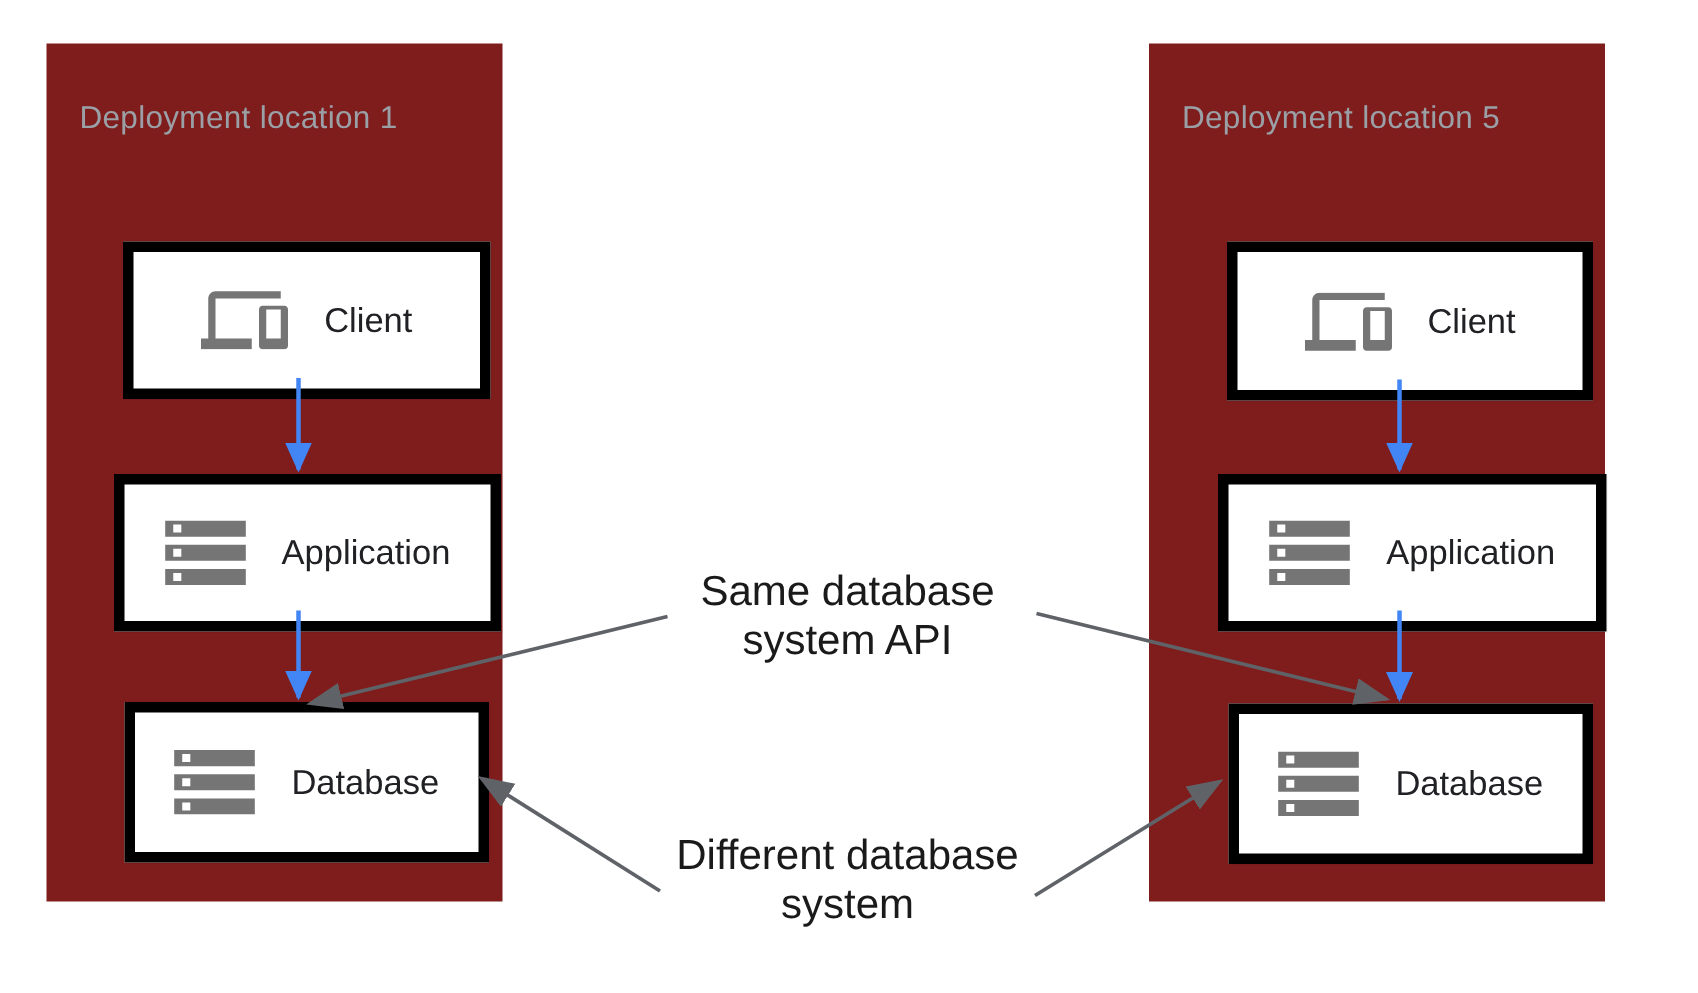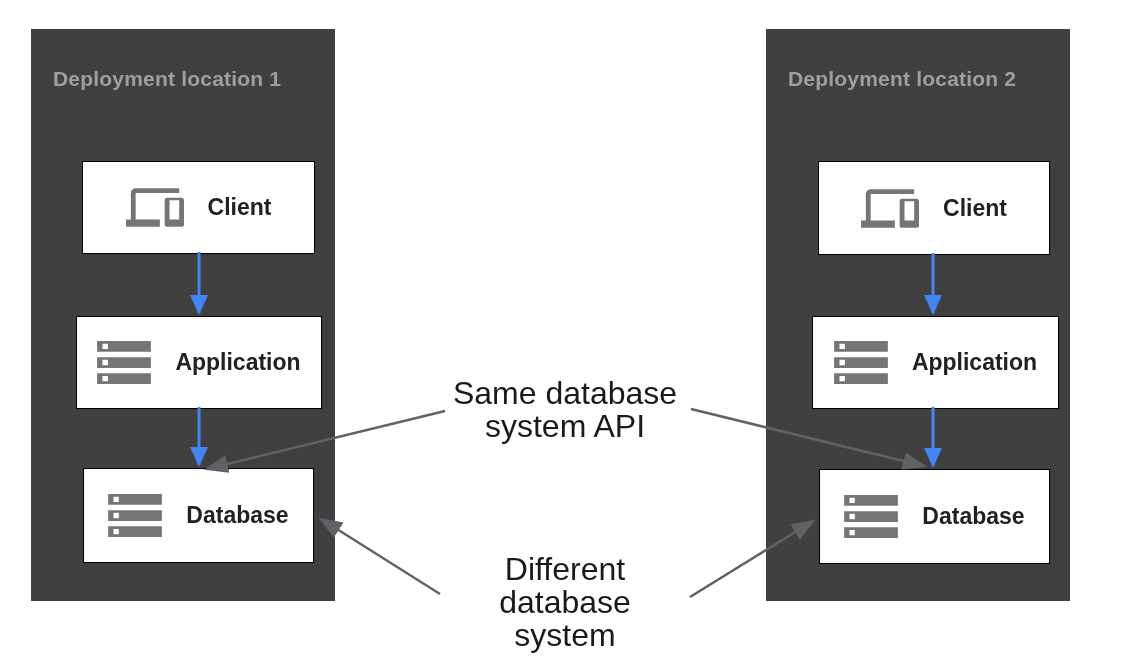--- a/index.html
+++ b/index.html
@@ -1,46 +1,46 @@
 <!DOCTYPE html>
 <html><head>
 <meta charset="utf-8">
 <style>
   html,body{margin:0;padding:0;background:#ffffff;}
   .canvas{
     position:relative;width:1132px;height:662px;background:#ffffff;overflow:hidden;
     font-family:"Liberation Sans","DejaVu Sans",sans-serif;
   }
   .panel{
-    position:absolute;top:29px;width:304px;height:572px;background:#404040;font-weight:bold;
+    position:absolute;top:29px;width:304px;height:572px;background:#7f1d1d;
   }
   .panel.left{left:31px;}
   .panel.right{left:766px;}
   .panel-title{
     position:absolute;top:38px;left:22px;font-size:21px;color:#9AA0A6;letter-spacing:.2px;
     white-space:nowrap;
   }
   .node{
-    position:absolute;background:#ffffff;border:1px solid #000000;
+    position:absolute;background:#ffffff;border:7px solid #000000;
     box-shadow:1px 1px 0 rgba(0,0,0,.04);
     display:flex;align-items:center;justify-content:center;gap:24px;
   }
   .node .label{font-size:23px;color:#202124;white-space:nowrap;}
   .icon svg{display:block;}
   
   .n-l-client{left:51px;top:132px;width:231px;height:91px;}
   .n-l-app{left:45px;top:287px;width:244px;height:91px;}
   .n-l-db{left:52px;top:439px;width:229px;height:93px;}
   
   .n-r-client{left:52px;top:132px;width:230px;height:92px;}
   .n-r-app{left:46px;top:287px;width:245px;height:91px;}
   .n-r-db{left:53px;top:440px;width:229px;height:93px;}
 
   .annotation{
-    position:absolute;width:230px;text-align:center;font-size:32px;line-height:33px;
+    position:absolute;width:230px;text-align:center;font-size:28px;line-height:33px;
     color:#1A1A1A;white-space:pre-line;
   }
   .annotation.same{left:450px;top:377px;}
   .annotation.diff{left:450px;top:553px;}
 
   .connectors{position:absolute;left:0;top:0;width:1132px;height:662px;pointer-events:none;}
   .flow-line{stroke:#4285F4;stroke-width:3;}
   .note-line{stroke:#5F6368;stroke-width:2.5;}
 </style>
 </head>
@@ -73,21 +73,21 @@
       <span class="icon">
         <svg width="54" height="43" viewBox="2 4 20 16">
             <path fill="#757575" fill-rule="evenodd" d="M2 20h20v-4H2v4zm2-3h2v2H4v-2zM2 4v4h20V4H2zm4 3H4V5h2v2zm-4 7h20v-4H2v4zm2-3h2v2H4v-2z"></path>
           </svg>
       </span>
       <span class="label">Database</span>
     </div>
   </div>
 
   <div class="panel right">
-    <div class="panel-title">Deployment location 2</div>
+    <div class="panel-title">Deployment location 5</div>
 
     <div class="node n-r-client">
       <span class="icon">
         <svg width="58" height="39" viewBox="0 4 24 16">
             <path fill="#757575" d="M4 6h18V4H4c-1.1 0-2 .9-2 2v11H0v3h14v-3H4V6zm19 2h-6c-.55 0-1 .45-1 1v10c0 .55.45 1 1 1h6c.55 0 1-.45 1-1V9c0-.55-.45-1-1-1zm-1 9h-4v-8h4v8z"></path>
           </svg>
       </span>
       <span class="label">Client</span>
     </div>
 

